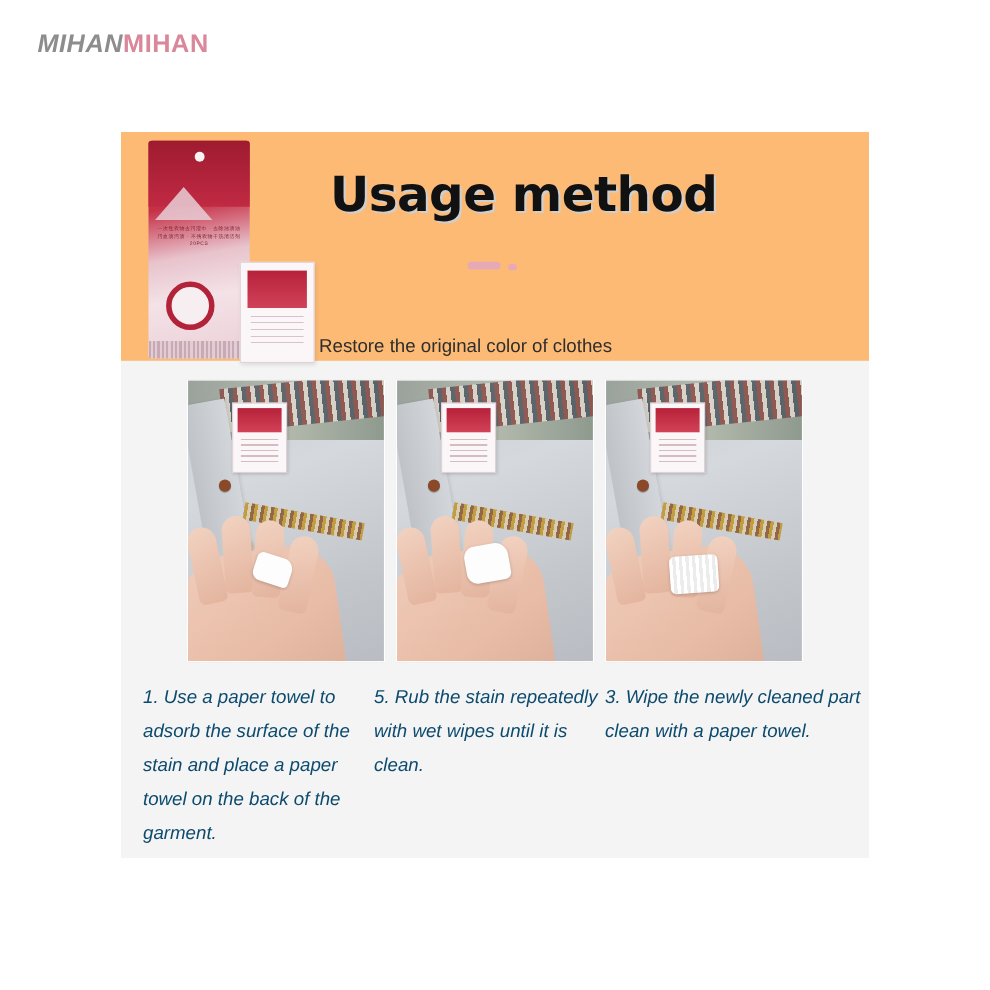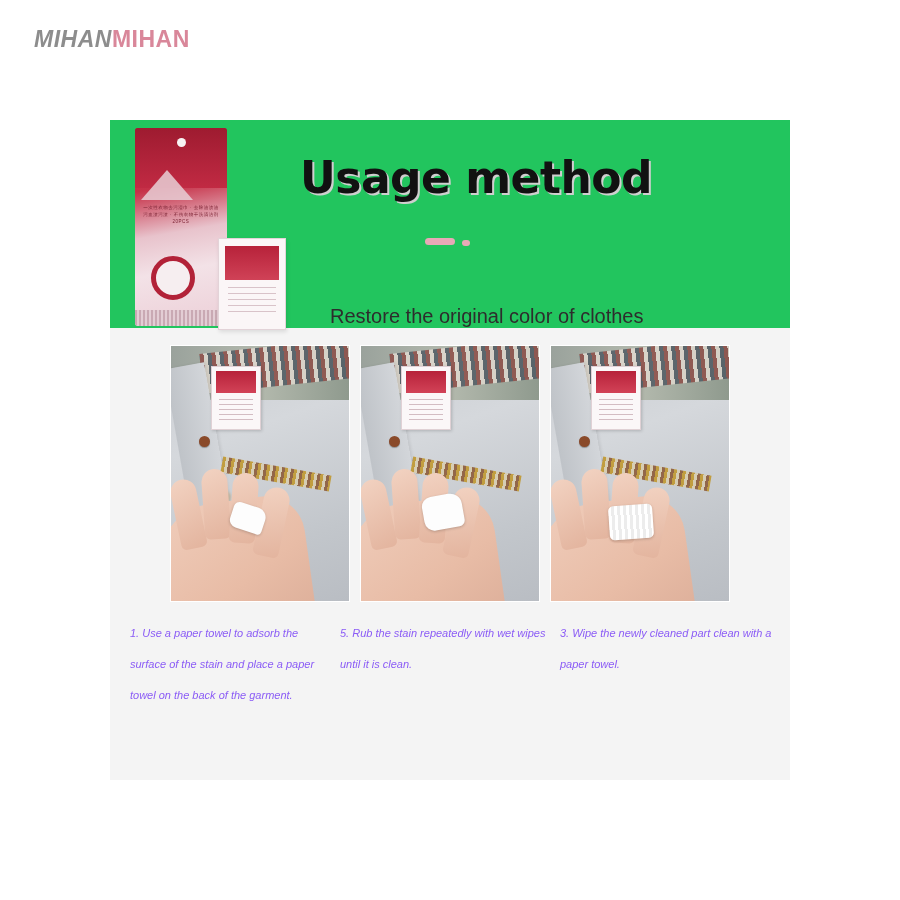--- a/index.html
+++ b/index.html
@@ -37,21 +37,21 @@
     background: #f4f4f4;
   }
 
   
   .header-band {
     position: absolute;
     left: 0;
     top: 0;
     width: 680px;
     height: 208px;
-    background: #22c55e;
+    background: #fdba74;
   }
 
   
   .pouch {
     position: absolute;
     left: 15px;
     top: 8px;
     width: 110px;
     height: 205px;
   }
@@ -176,23 +176,22 @@
     top: 120px;
     width: 8px;
     height: 6px;
     border-radius: 3px;
     background: #e8a9b7;
   }
   .subtitle {
     position: absolute;
     left: 180px;
     top: 185px;
-    font-size: 20px;
+    font-size: 17px;
     color: #2d2d2d;
-    margin-left: 40px;
   }
 
   
   .photo-row {
     position: absolute;
     left: 60px;
     top: 225px;
     width: 560px;
     height: 260px;
     display: flex;
@@ -313,27 +312,27 @@
   .steps {
     position: absolute;
     left: 10px;
     top: 498px;
     width: 670px;
     height: 150px;
   }
   .step {
     position: absolute;
     font-style: italic;
-    font-size: 11px;
+    font-size: 17px;
     line-height: 31px;
-    color: #8b5cf6;
+    color: #0c4a6e;
   }
   .step-1 { left: 10px; top: 0; width: 205px; }
   .step-2 { left: 220px; top: 0; width: 208px; }
-  .step-3 { left: 440px; top: 0; width: 235px; }
+  .step-3 { left: 430px; top: 0; width: 235px; }
 </style>
 </head>
 <body>
 
 <div class="brand">
   <span class="part1">MIHAN</span><span class="part2">MIHAN</span>
 </div>
 
 <div class="panel">
 

